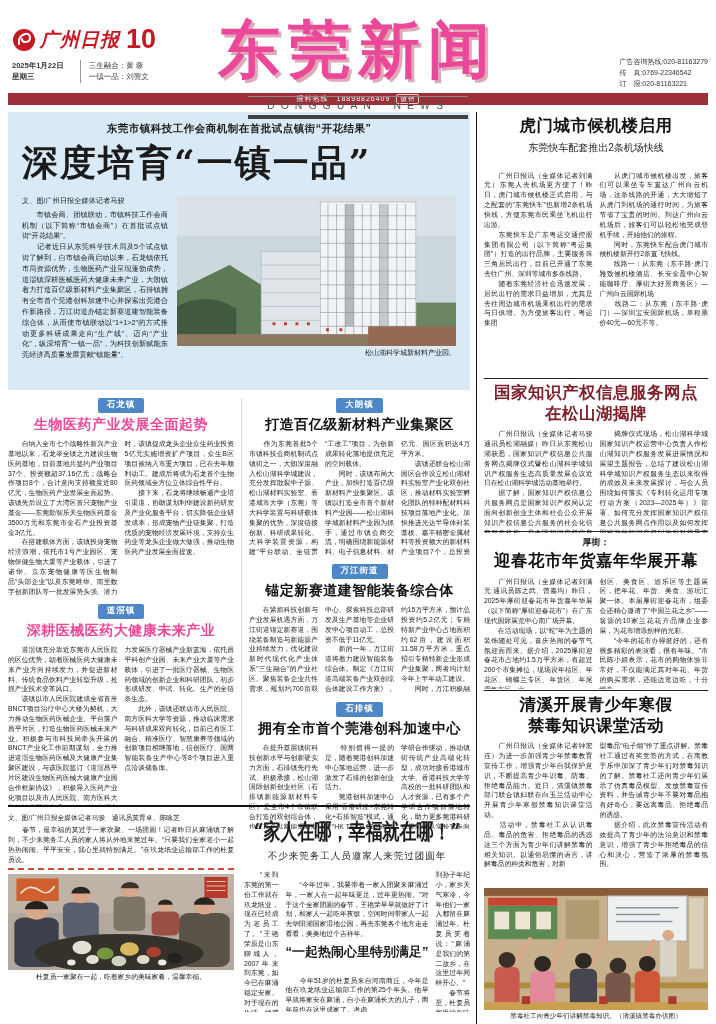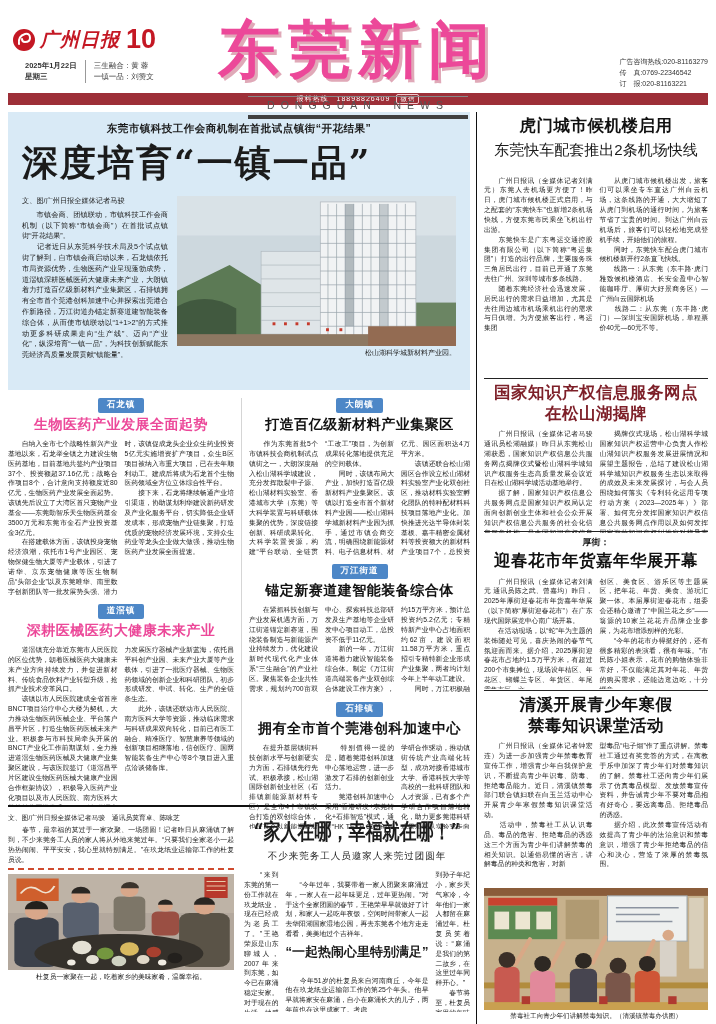--- a/index.html
+++ b/index.html
@@ -7,21 +7,21 @@
     font-family:"Liberation Sans","DejaVu Sans",sans-serif; color:#1b1b1b; }
   .page { width:716px; height:1024px; padding:4px 8px 16px; position:relative; }
 
   
   header { position:relative; height:86px; }
   .logo-row { position:absolute; left:4px; top:20px; display:flex; align-items:center; gap:4px; }
   .logo-circle { width:24px; height:24px; }
   .paper-name { font-family:"DejaVu Serif","Liberation Serif",serif; font-style:italic;
     font-weight:bold; font-size:19px; color:#c41824; letter-spacing:1px; }
   .page-no { font-size:27px; font-weight:bold; color:#c41824; margin-left:2px; }
-  .dateline { position:absolute; left:17px; top:56px; display:flex; gap:8px; font-size:7.5px; color:#333; line-height:1.5; }
+  .dateline { position:absolute; left:4px; top:56px; display:flex; gap:16px; font-size:7.5px; color:#333; line-height:1.5; }
   .date-col { font-weight:bold; }
   .ed-col { border-left:1px solid #999; padding-left:8px; color:#444; }
   .mh-center { position:absolute; left:50%; top:4px; transform:translateX(-50%); width:340px; text-align:center; }
   .section-title { font-family:Liberation Serif, serif; font-weight:900;
     font-size:62px; letter-spacing:8px; color:#ec4899; text-shadow:3px 3px 0 #e0a9b8; white-space:nowrap; }
   .section-en { margin:4px auto 0; width:220px; border-top:1px solid #888; border-bottom:4px solid #404040;
     padding:2px 0; font-size:10.5px; letter-spacing:6px; color:#555; }
   .mh-right { position:absolute; right:0; top:52px; font-size:7px; color:#333; line-height:1.6; text-align:left; }
 
   .hotline { margin-top:3px; height:12px; background:#9d2f38; color:#fff; font-size:7px;
@@ -77,21 +77,21 @@
   .fcol { flex:1; font-size:6.8px; line-height:1.45; text-align:justify; white-space:pre-line; }
   .fam-subhead { font-weight:bold; text-align:center; font-size:13px; margin:4px 0; white-space:nowrap; }
 
   
   .r-art { padding:4px 0 6px; }
   .r-rule { border-top:1px solid #222; }
   .r-headline { text-align:center; font-family:"DejaVu Serif","Liberation Serif",serif;
     font-weight:900; font-size:16.5px; color:#111; letter-spacing:.5px; white-space:pre-line; line-height:1.25; }
   .r-headline.maroon { color:#7d1f28; }
   .r-kicker { text-align:center; font-size:9px; font-weight:bold; margin-bottom:2px; }
-  .r-subhead { text-align:center; font-size:15px; margin:4px 0 16px; }
+  .r-subhead { text-align:center; font-size:10px; margin:4px 0 16px; }
   .r-cols { display:flex; gap:7px; margin-top:5px; overflow:hidden; }
   .rcol { flex:1; font-size:6.8px; line-height:1.45; text-align:justify; white-space:pre-line; }
   .r-photo svg { width:100%; height:122px; display:block; margin-top:5px; }
   .r-caption { font-size:6.6px; text-align:center; margin-top:2px; }
 </style>
 </head>
 <body>
 
 <div class="page">
 

